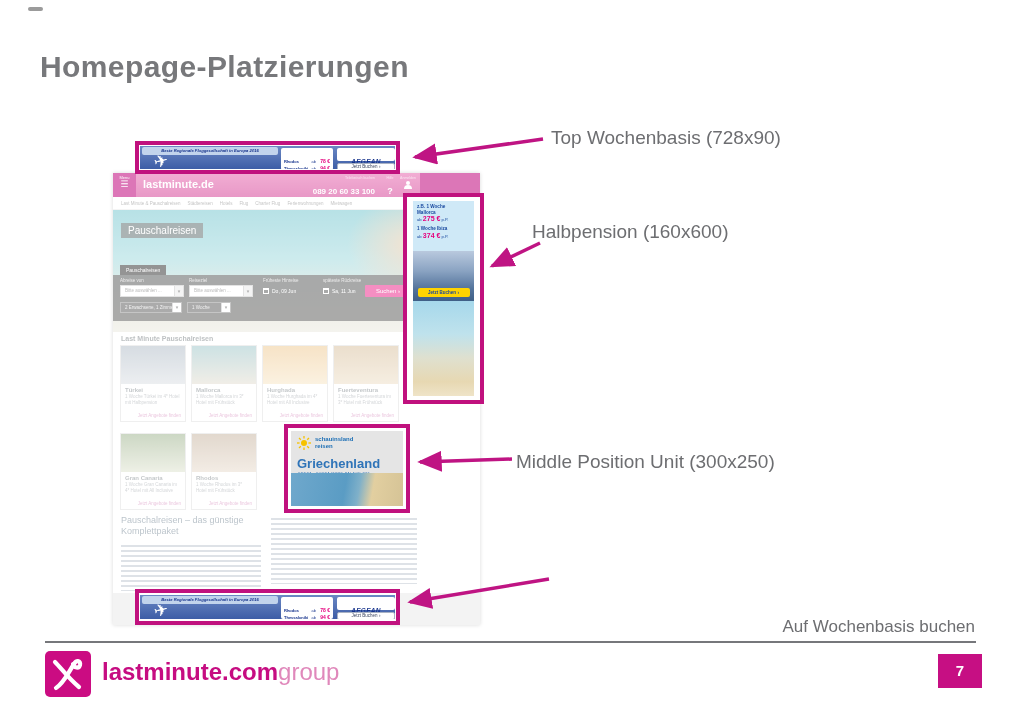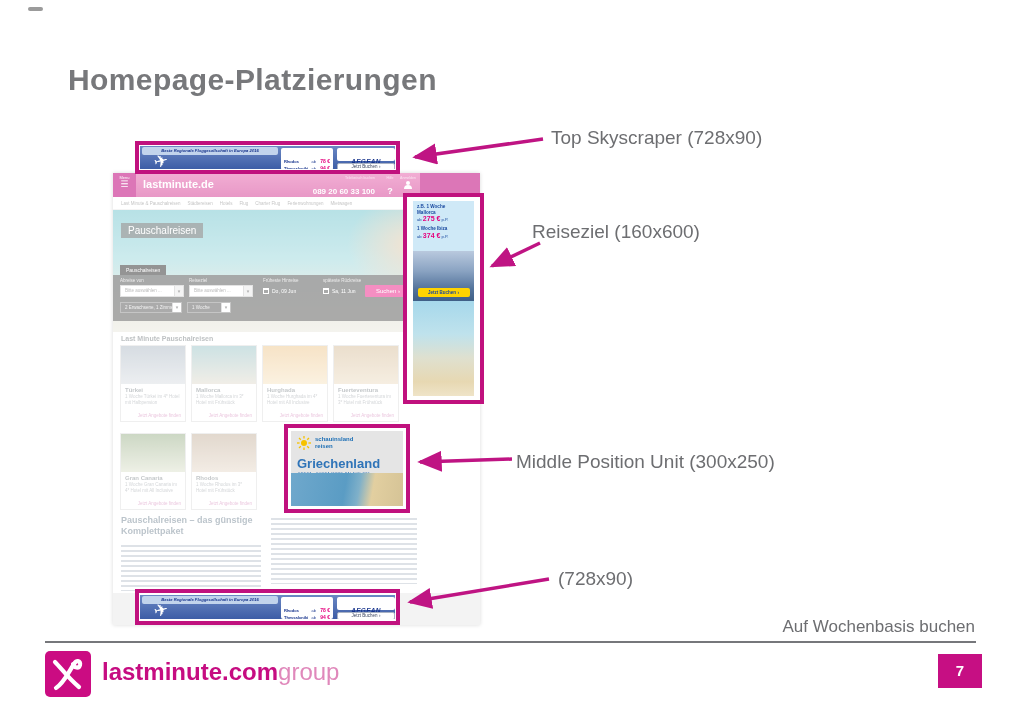--- a/index.html
+++ b/index.html
@@ -1,21 +1,21 @@
 <!DOCTYPE html>
 <html><head>
 <meta charset="utf-8">
 <style>
   * { margin:0; padding:0; box-sizing:border-box; }
   html,body { background:#ffffff; }
   body { font-family:"Liberation Sans", sans-serif; }
   .slide { position:relative; width:1024px; height:724px; background:#fff; overflow:hidden; }
 
   .top-dash { position:absolute; left:28px; top:7px; width:15px; height:4px; background:#9b9b9b; border-radius:2px; }
-  .page-title { position:absolute; left:68px; top:50px; font-size:30px; font-weight:bold; color:#77787b; letter-spacing:.4px;margin-top:13px; }
+  .page-title { position:absolute; left:40px; top:50px; font-size:30px; font-weight:bold; color:#77787b; letter-spacing:.4px; }
 
   
   .webpage { position:absolute; left:113px; top:173px; width:367px; height:452px; background:#fff; box-shadow:0 0 4px rgba(0,0,0,.15); }
   .webpage::after { content:""; position:absolute; inset:0; background:rgba(255,255,255,.42); z-index:4; pointer-events:none; }
 
   .site-header { position:absolute; left:0; top:0; width:367px; height:24px; background:linear-gradient(180deg,#e873b4,#d84f9e); }
   .menu-box { position:absolute; left:0; top:0; width:23px; height:24px; background:#c31383; color:#fff; text-align:center; }
   .menu-label { display:block; font-size:4px; margin-top:2px; }
   .menu-icon { display:block; font-size:9px; line-height:1.1; }
   .site-brand { position:absolute; left:30px; top:5px; font-size:11px; font-weight:bold; color:#fff; }
@@ -57,21 +57,21 @@
   .c2 .t-img { background:linear-gradient(180deg,#f0cf9e,#f8e8cb); }
   .c3 .t-img { background:linear-gradient(180deg,#dcc7a9,#efe2cc); }
   .c4 .t-img { background:linear-gradient(180deg,#a8bb9a,#e2e6d4); }
   .c5 .t-img { background:linear-gradient(180deg,#cdbcaa,#eadfd2); }
   .t-name { font-size:6px; font-weight:bold; color:#9aa0a4; margin:3px 4px 1px; }
   .t-desc { font-size:4.5px; color:#b4b8bc; margin:0 4px; line-height:1.35; }
   .t-link { position:absolute; right:4px; bottom:3px; font-size:4.5px; color:#dc9cc6; }
   .row1 { top:172px; } .row2 { top:260px; }
   .cx0 { left:7px; } .cx1 { left:78px; } .cx2 { left:149px; } .cx3 { left:220px; }
 
-  .seo-heading { position:absolute; left:8px; top:342px; width:150px; font-size:9px; font-weight:bold; color:#8b9aa6; line-height:1.25; }
+  .seo-heading { position:absolute; left:8px; top:342px; width:150px; font-size:9px; font-weight:normal; color:#8b9aa6; line-height:1.25; }
   .fakelines { background:repeating-linear-gradient(to bottom,#c6ced6 0 2px, transparent 2px 5px); }
   .fake-left { position:absolute; left:8px; top:372px; width:140px; height:46px; }
   .fake-right { position:absolute; left:158px; top:345px; width:146px; height:66px; }
 
   .site-footer-strip { position:absolute; left:0; top:420px; width:367px; height:32px; background:#eaeaea; }
 
   
   .adbox { position:absolute; border:4px solid #c0117e; background:#fff; z-index:10; }
   .box-toplb { left:135px; top:141px; width:265px; height:33px; padding:1px; }
   .box-sky   { left:403px; top:193px; width:81px;  height:211px; padding:4px 6px; }
@@ -373,25 +373,24 @@
       <marker id="ah" markerWidth="8" markerHeight="8" refX="6.2" refY="3" orient="auto">
         <path d="M0,0 L7,3 L0,6 Z" fill="#bf1483"></path>
       </marker>
     </defs>
     <line x1="543" y1="139" x2="415" y2="157" stroke="#bf1483" stroke-width="3.5" marker-end="url(#ah)"></line>
     <line x1="540" y1="243" x2="492" y2="266" stroke="#bf1483" stroke-width="3.5" marker-end="url(#ah)"></line>
     <line x1="512" y1="459" x2="420" y2="462" stroke="#bf1483" stroke-width="3.5" marker-end="url(#ah)"></line>
     <line x1="549" y1="579" x2="410" y2="602" stroke="#bf1483" stroke-width="3.5" marker-end="url(#ah)"></line>
   </svg>
 
-  <div class="callout lab-top">Top Skyscraper (728x90)</div>
-  <div class="callout lab-sky">Reiseziel (160x600)</div>
+  <div class="callout lab-top">Top Wochenbasis (728x90)</div>
+  <div class="callout lab-sky">Halbpension (160x600)</div>
   <div class="callout lab-mpu">Middle Position Unit (300x250)</div>
   <div class="callout lab-bot">
-    <div>(728x90)</div>
   </div>
 
   <div class="note">Auf Wochenbasis buchen</div>
   <div class="footer-line"></div>
 
   <div class="logo-box">
     <svg width="46" height="46" viewBox="0 0 46 46">
       <g stroke="#ffffff" stroke-width="4.2" fill="none" stroke-linecap="round">
         <path d="M11 37 C 19 32, 23 22, 29 13 C 31 9, 36 9, 35 14 C 34 18, 29 17, 28 13"></path>
         <path d="M10 11 C 16 17, 24 28, 34 36"></path>

